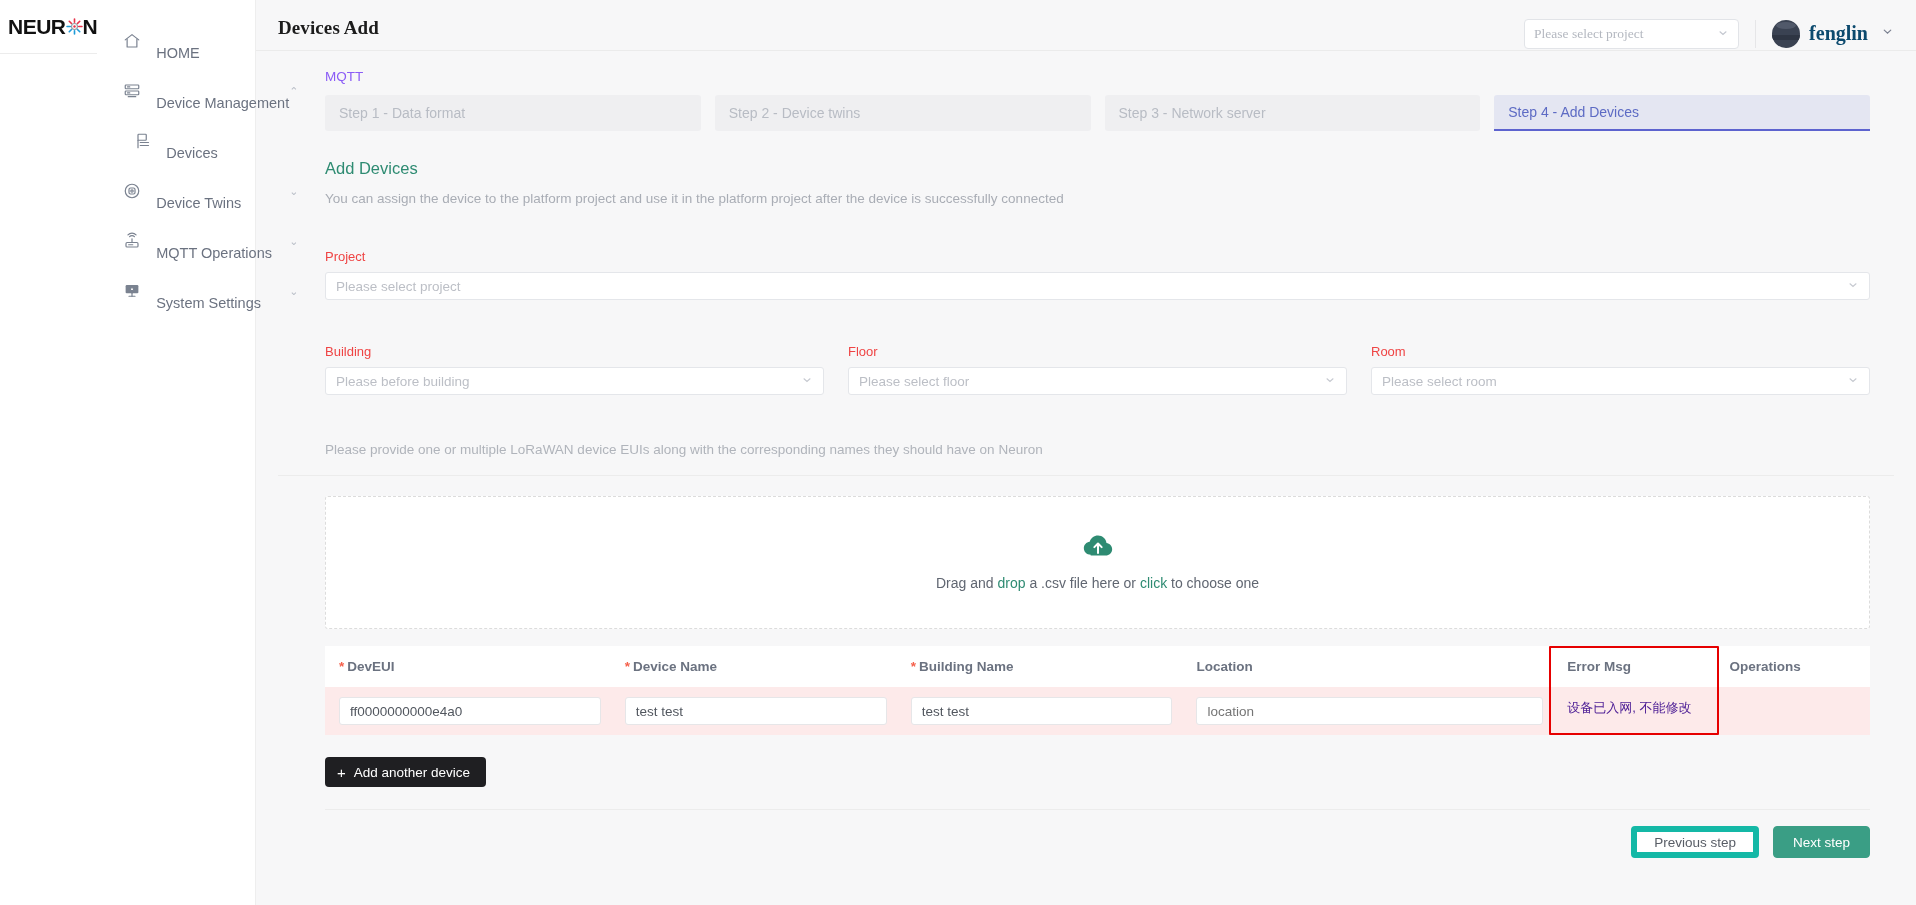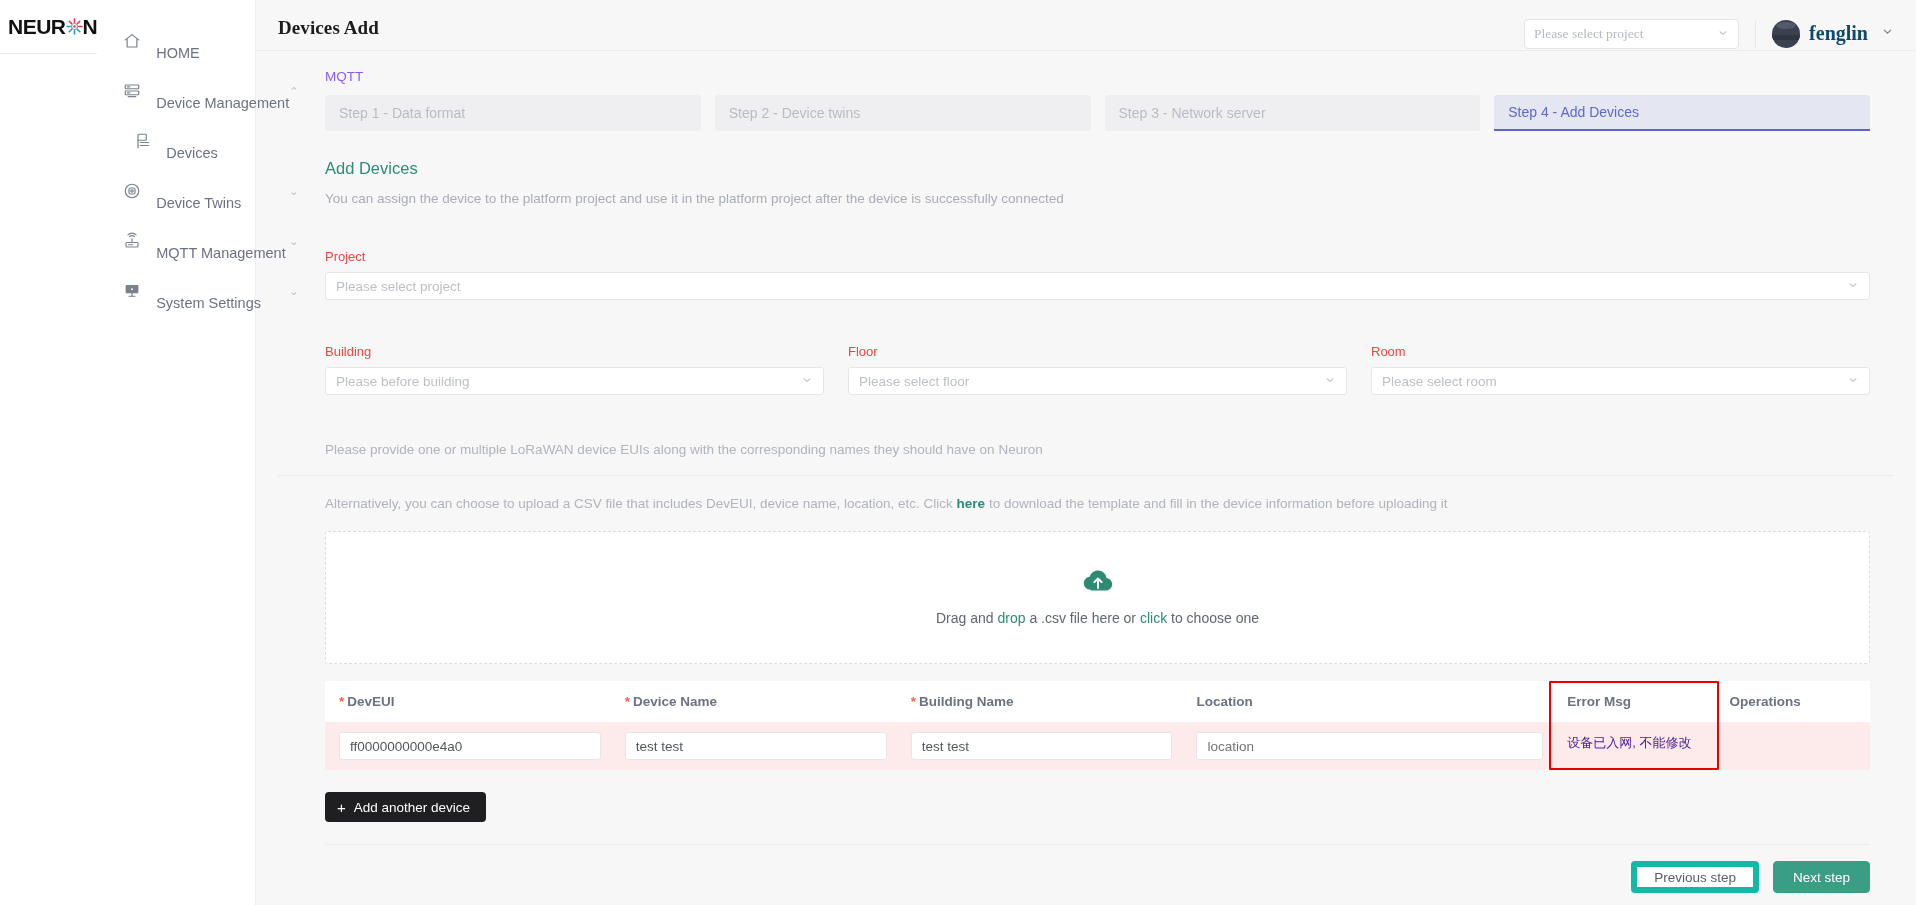--- a/index.html
+++ b/index.html
@@ -259,21 +259,21 @@
       <div class="nav-item">
         <span class="ic">
           <svg width="18" height="18" viewBox="0 0 24 24" fill="none" stroke="currentColor" stroke-width="1.6" stroke-linecap="round">
               <rect x="4" y="14" width="16" height="6" rx="1.5"></rect>
               <path d="M12 14V9"></path>
               <path d="M8.8 6.2a4.5 4.5 0 0 1 6.4 0"></path>
               <path d="M6.6 3.8a7.6 7.6 0 0 1 10.8 0"></path>
               <line x1="7.5" y1="17" x2="13" y2="17"></line>
             </svg>
         </span>
-        <span class="lbl">MQTT Management</span>
+        <span class="lbl">MQTT Operations</span>
         <span class="caret">⌄</span>
       </div>
 
       <div class="nav-item">
         <span class="ic">
           <svg width="18" height="18" viewBox="0 0 24 24" fill="none" stroke="currentColor" stroke-width="1.6" stroke-linecap="round">
               <rect x="3.5" y="4" width="17" height="11" rx="1.5" fill="currentColor" stroke="none"></rect>
               <circle cx="12" cy="9.5" r="2.1" fill="#ffffff"></circle>
               <line x1="8" y1="19" x2="16" y2="19"></line>
               <line x1="12" y1="15" x2="12" y2="19"></line>
@@ -377,25 +377,20 @@
               <svg width="12" height="12" viewBox="0 0 24 24" fill="none" stroke="currentColor" stroke-width="2.2" stroke-linecap="round">
                   <path d="M6 9.5 12 15l6-5.5"></path>
                 </svg>
             </span>
           </div>
         </div>
       </div>
 
       <div class="hint">Please provide one or multiple LoRaWAN device EUIs along with the corresponding names they should have on Neuron</div>
 
-      <div class="hint2">
-        <span>Alternatively, you can choose to upload a CSV file that includes DevEUI, device name, location, etc. Click</span>
-        <a href="#">here</a>
-        <span>to download the template and fill in the device information before uploading it</span>
-      </div>
 
       <div class="dropzone">
         <span>
           <svg width="30" height="24" viewBox="0 0 36 28">
             <path d="M9.2 24.5C4.6 24.5 1 21 1 16.7c0-3.9 3-7.2 7-7.7C9.3 4.6 13.3 1.4 18 1.4c5.3 0 9.7 4 10.2 9.1 3.8.5 6.8 3.6 6.8 7.4 0 4.2-3.5 7.6-7.9 7.6H9.2z" fill="#2e8b72"></path>
             <path d="M18 22.5V11.5" stroke="#ffffff" stroke-width="2.4" stroke-linecap="round"></path>
             <path d="M13.6 15.4 18 11l4.4 4.4" fill="none" stroke="#ffffff" stroke-width="2.4" stroke-linecap="round" stroke-linejoin="round"></path>
           </svg>
         </span>
         <div class="dz-text">

